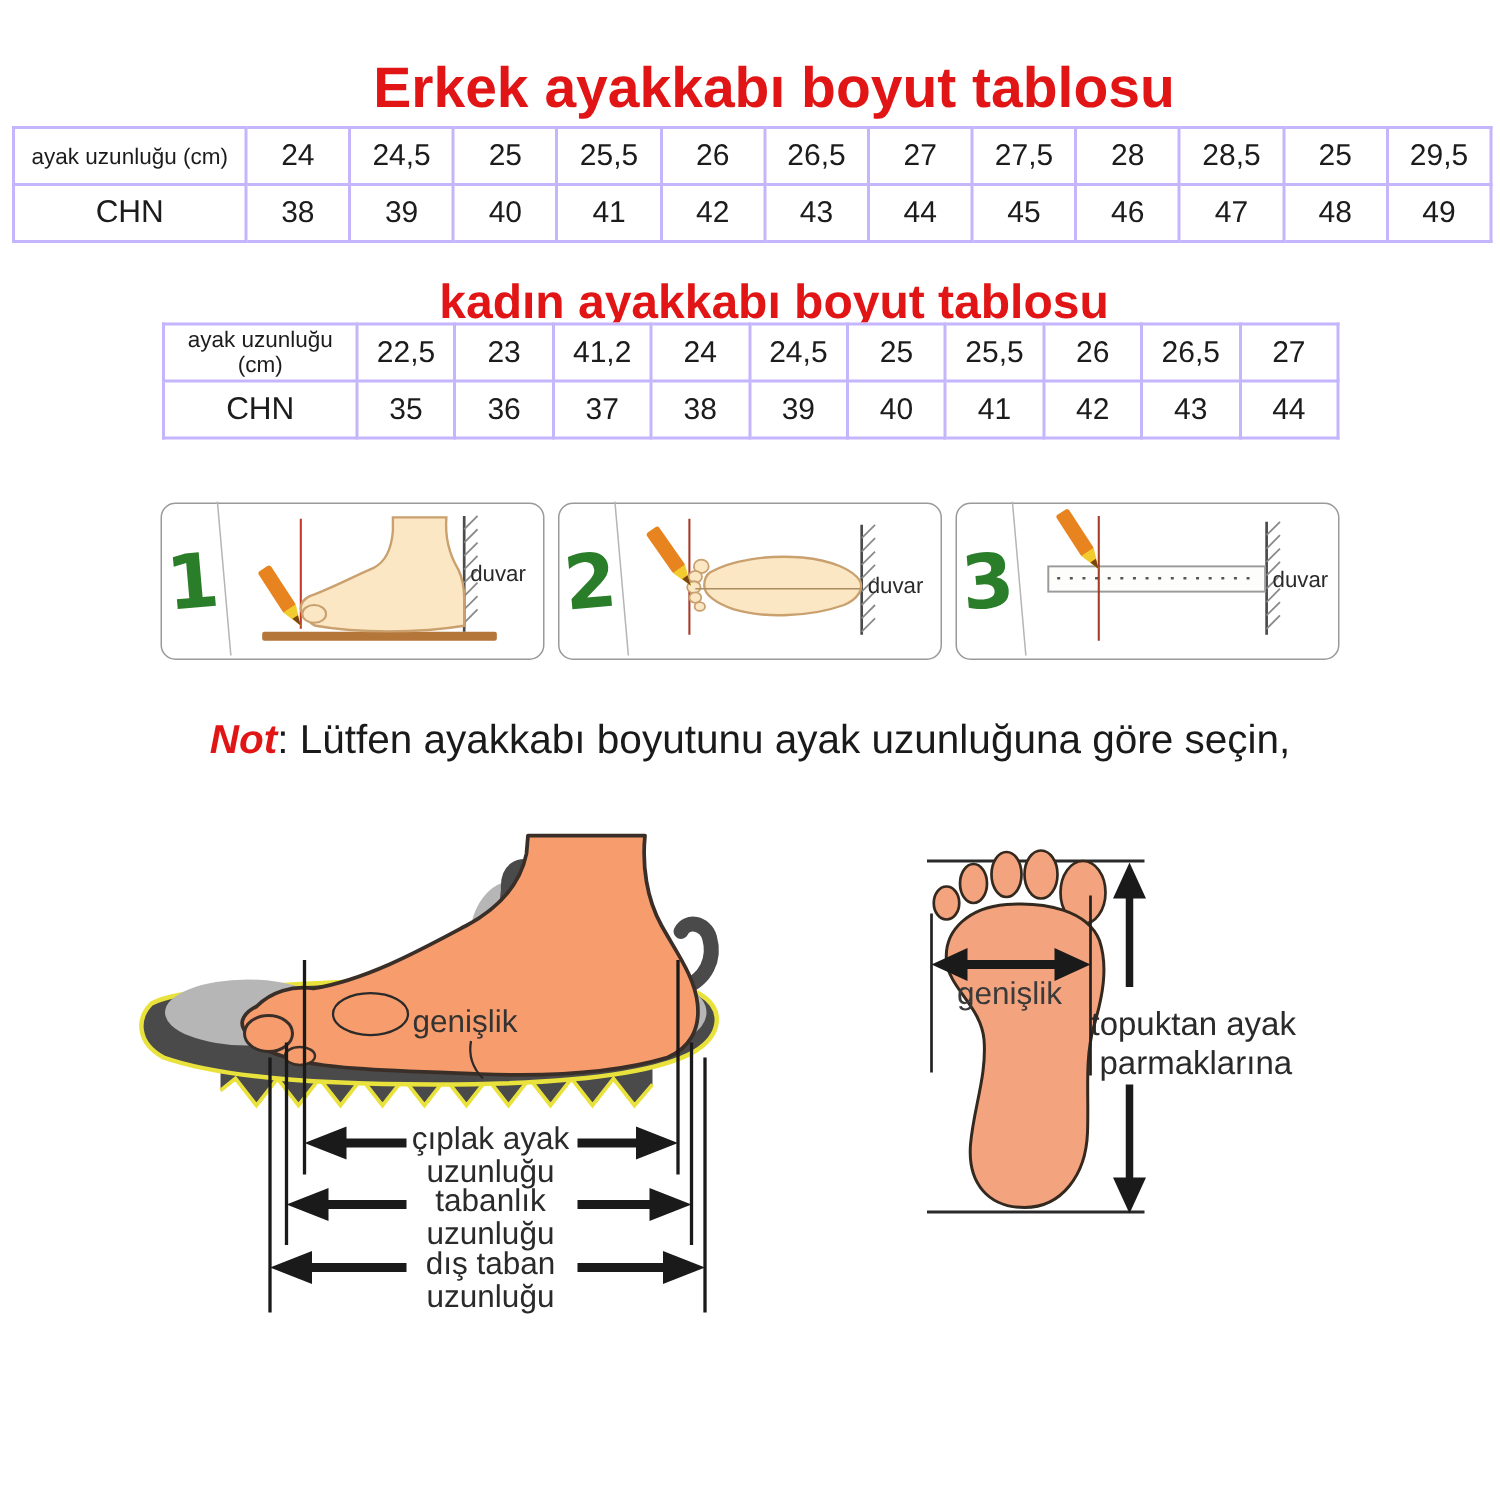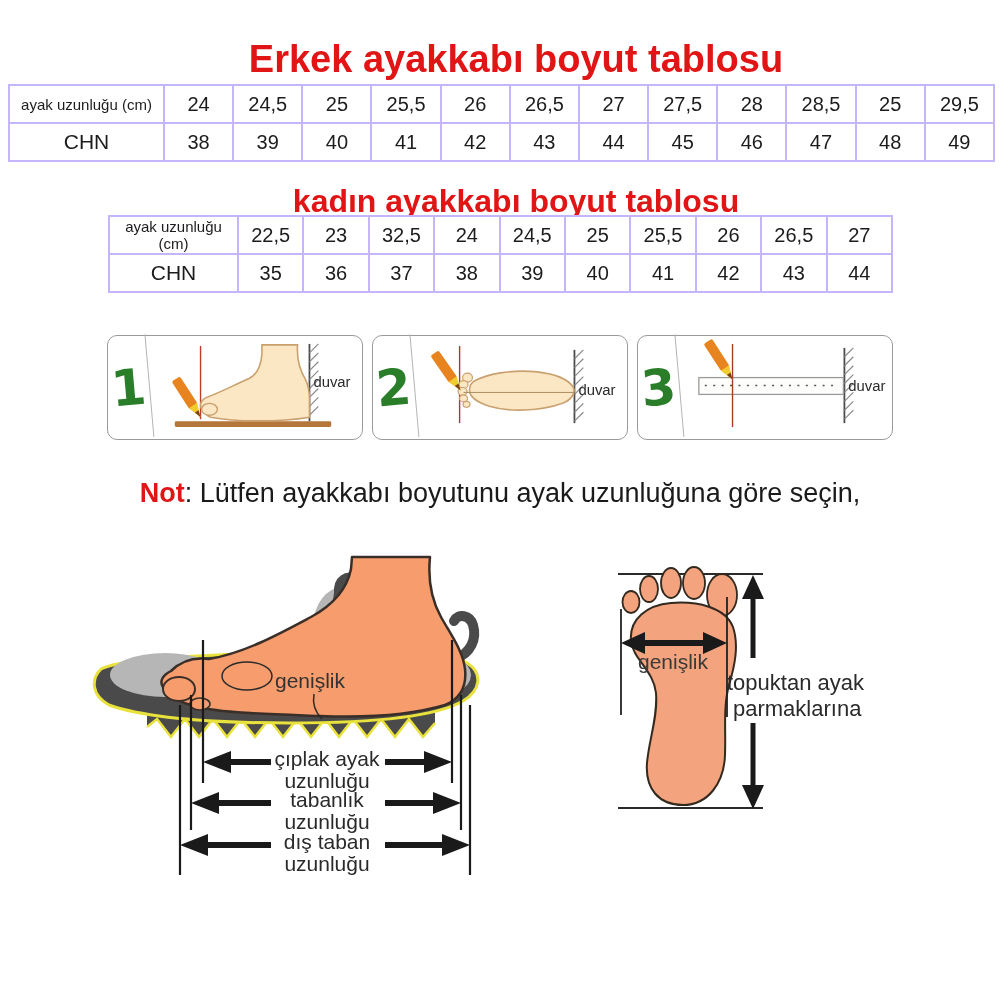--- a/index.html
+++ b/index.html
@@ -21,21 +21,21 @@
   #women-table tr{height:38px;}
   .step-card{position:absolute;top:335px;width:256px;height:105px;background:#fff;
              border:1.5px solid #9a9a9a;border-radius:10px;display:flex;box-sizing:border-box;}
   .step-num{width:41px;border-right:1px solid #b5b5b5;display:flex;align-items:center;
             justify-content:center;color:#2a7e2a;font-size:50px;font-weight:bold;
             transform:rotate(-5deg);font-family:"DejaVu Sans",sans-serif;}
   .step-art{flex:1;position:relative;text-align:center;}
   .step-art svg{display:block;}
   #note{position:absolute;top:477px;left:0;width:1000px;text-align:center;
         font-size:27px;line-height:32px;color:#1a1a1a;}
-  #note .red{color:#e11515;font-weight:bold;}
+  #note .red{color:#e11515;font-weight:bold;font-style:italic;}
   .diagram{position:absolute;}
   .svgtext{font-family:"Liberation Sans",sans-serif;}
 </style>
 </head>
 <body>
 
 <div id="canvas">
 
   <h1 class="title" id="men-title">Erkek ayakkabı boyut tablosu</h1>
 
@@ -81,21 +81,21 @@
 
   <table class="sizes" id="women-table">
     <colgroup>
         <col style="width:129px">
       </colgroup>
     <tbody>
         <tr>
       <td class="rowhead">ayak uzunluğu (cm)</td>
       <td>22,5</td>
       <td>23</td>
-      <td>32,5</td>
+      <td>41,2</td>
       <td>24</td>
       <td>24,5</td>
       <td>25</td>
       <td>25,5</td>
       <td>26</td>
       <td>26,5</td>
       <td>27</td>
     </tr>
     <tr>
       <td class="rowhead chnhead">CHN</td>

